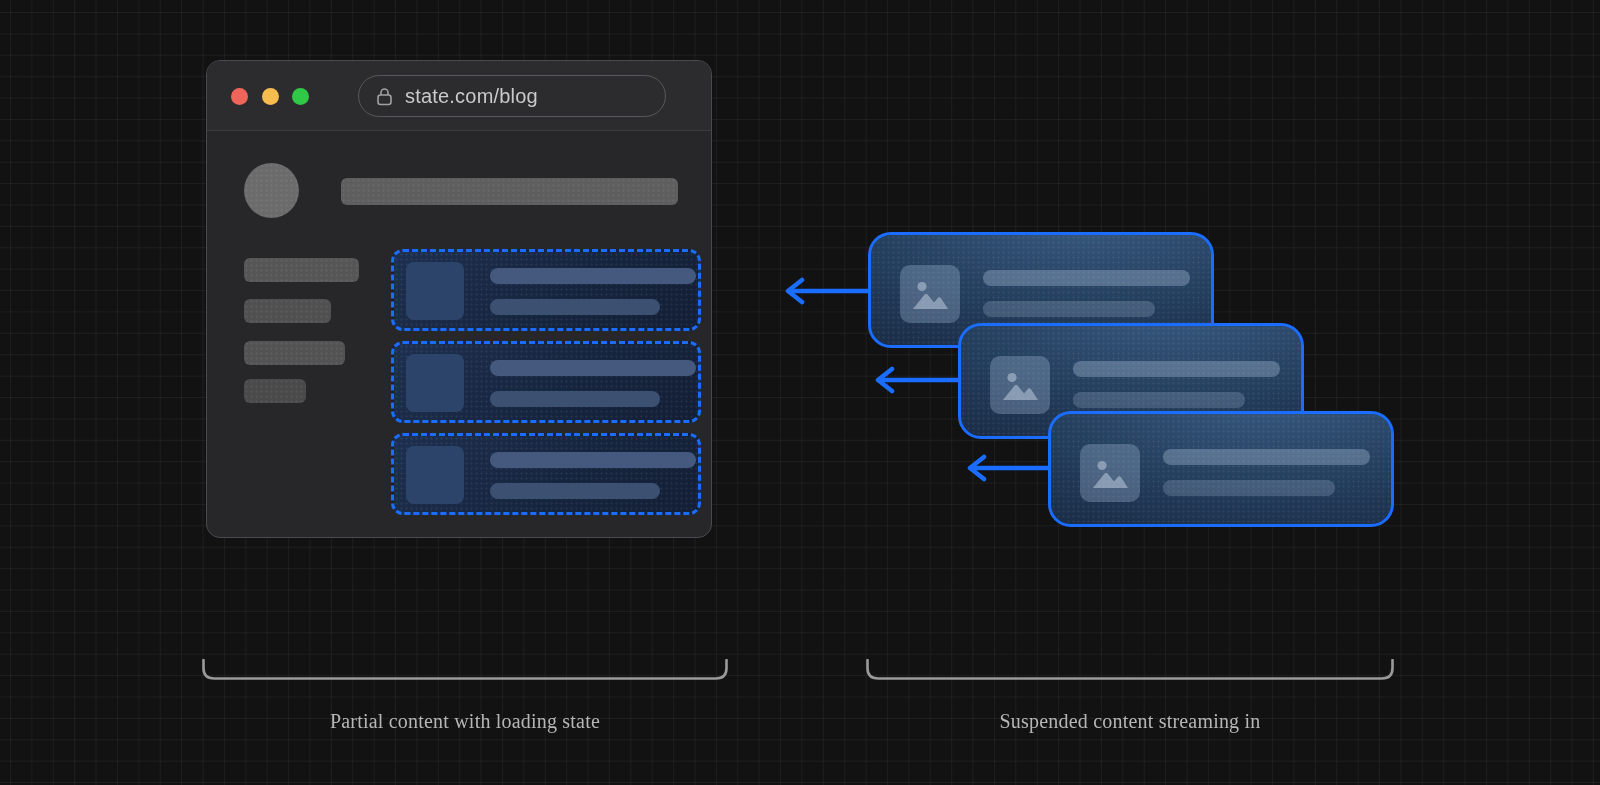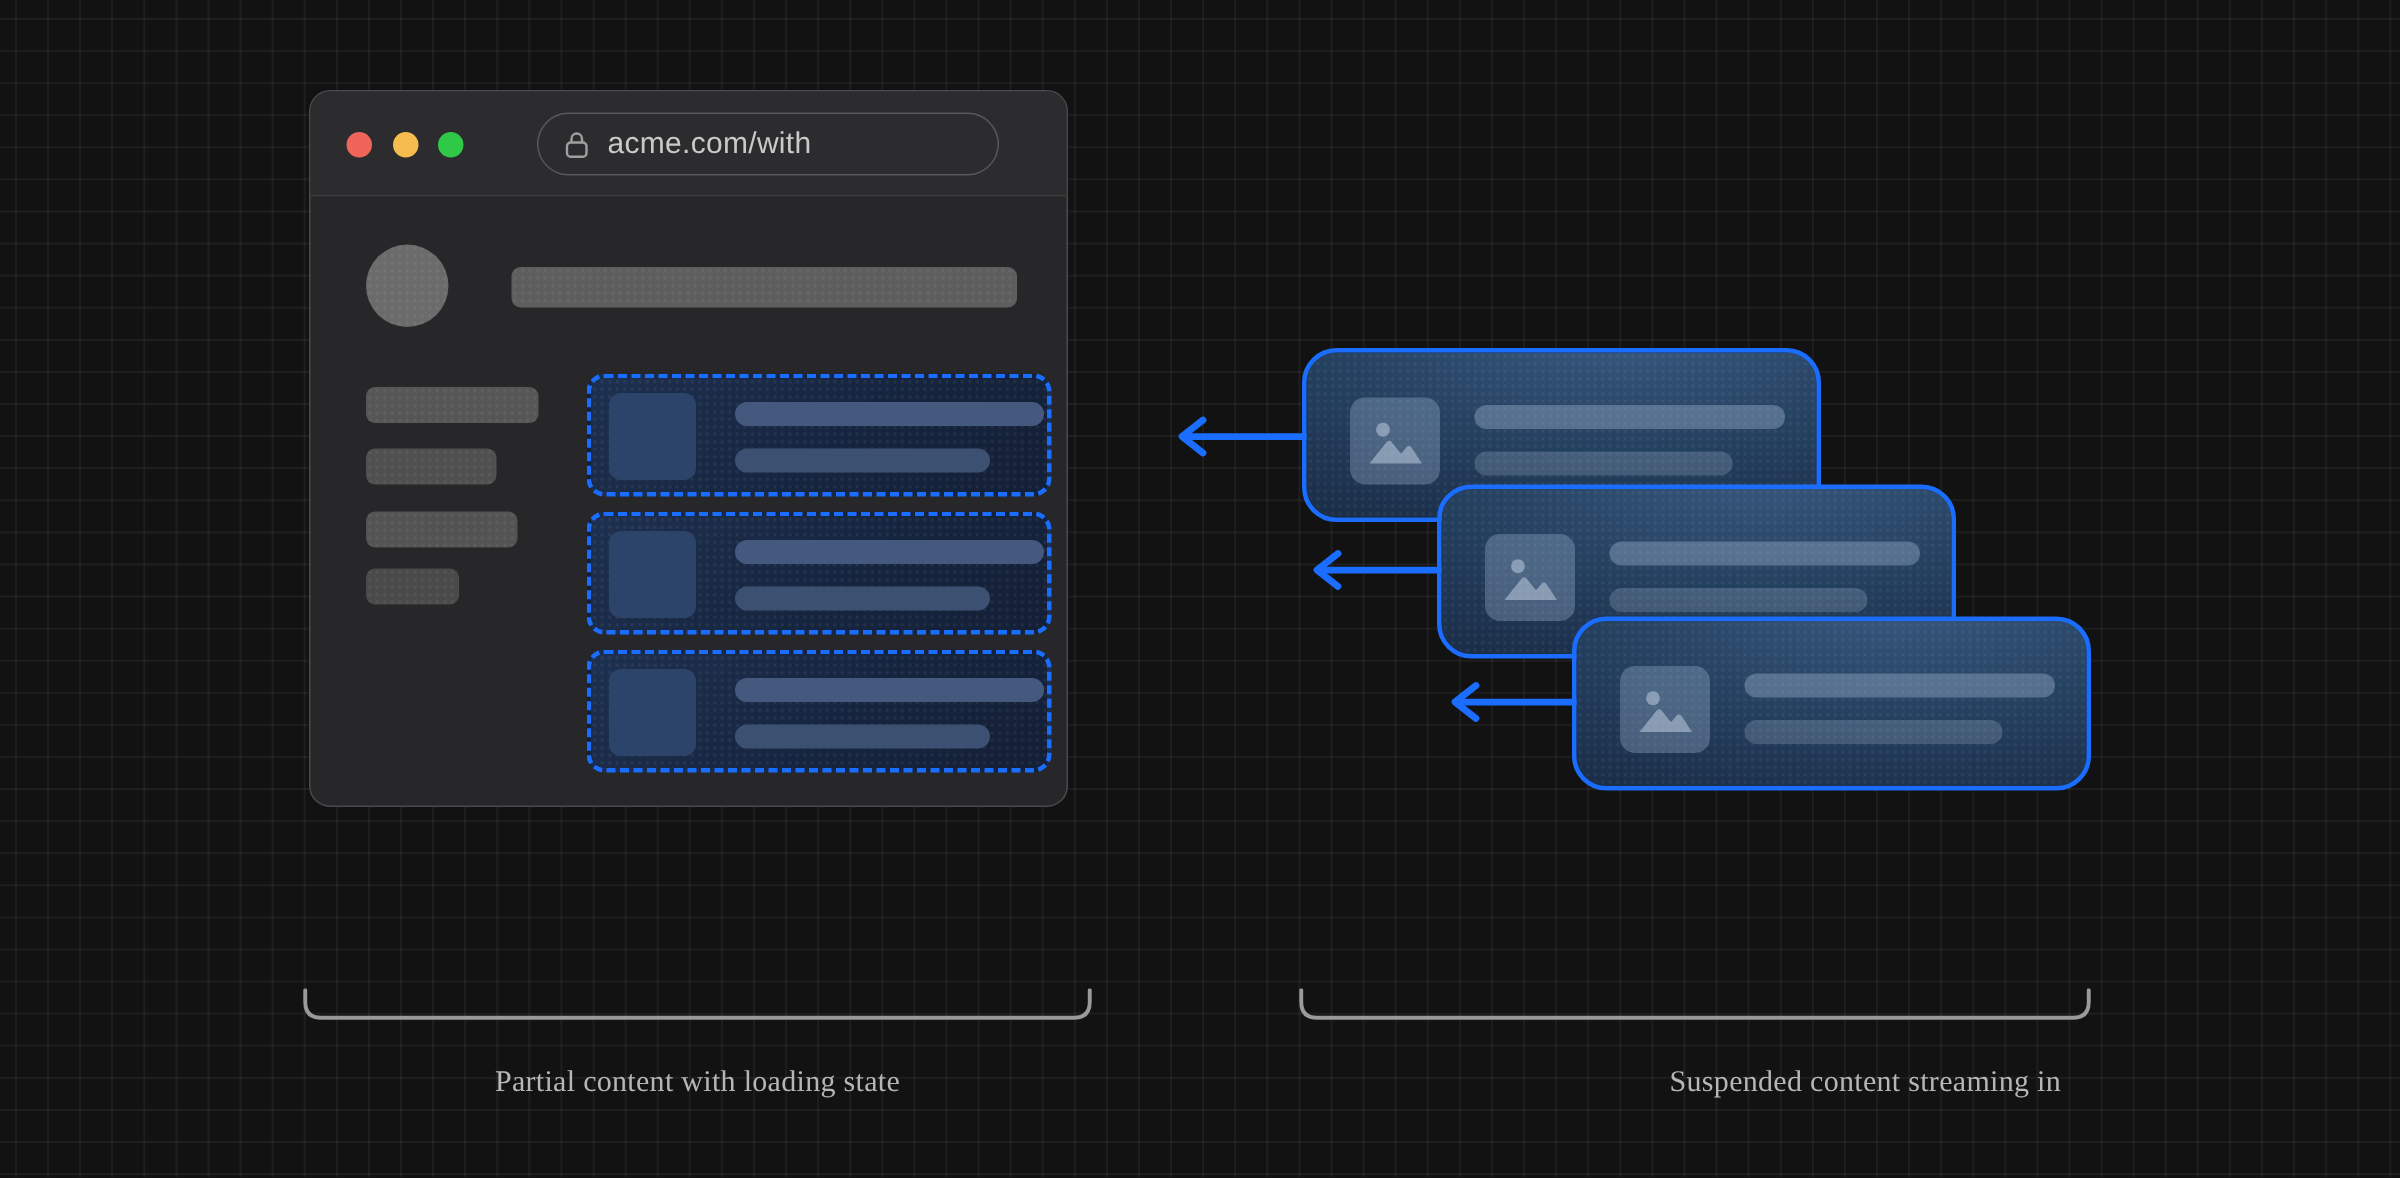--- a/index.html
+++ b/index.html
@@ -103,40 +103,40 @@
   
   .bracket { position:absolute; top:659px; }
   .bracket.bl { left:202px; }
   .bracket.br { left:866px; }
 
   .caption {
     position:absolute; top:710px; text-align:center;
     font-size:20px; color:#b6b6b6; letter-spacing:0.2px;font-family:Liberation Serif, serif;
   }
   .caption.cl { left:202px; width:526px; }
-  .caption.cr { left:846px; width:528px;text-align:right; }
+  .caption.cr { left:866px; width:528px; }
 
   .icon-img { display:block; }
 </style>
 </head>
 <body>
 
 <div class="canvas">
 
   <div class="window">
     <div class="chrome">
       <span class="light red"></span>
       <span class="light yellow"></span>
       <span class="light green"></span>
       <div class="urlbar">
         <svg class="lock-svg" width="19" height="21" viewBox="0 0 19 21" fill="none" stroke="#a0a0a0" stroke-width="1.6">
           <rect x="3" y="9" width="13" height="9.5" rx="2.5"></rect>
           <path d="M6 9 V6.5 a3.5 3.5 0 0 1 7 0 V9"></path>
         </svg>
-        <span>acme.com/with</span>
+        <span>state.com/blog</span>
       </div>
     </div>
 
     <div class="content">
       <div class="avatar grain"></div>
       <div class="headline grain"></div>
 
       <div class="sbar b1 grain"></div>
       <div class="sbar b2 grain"></div>
       <div class="sbar b3 grain"></div>

